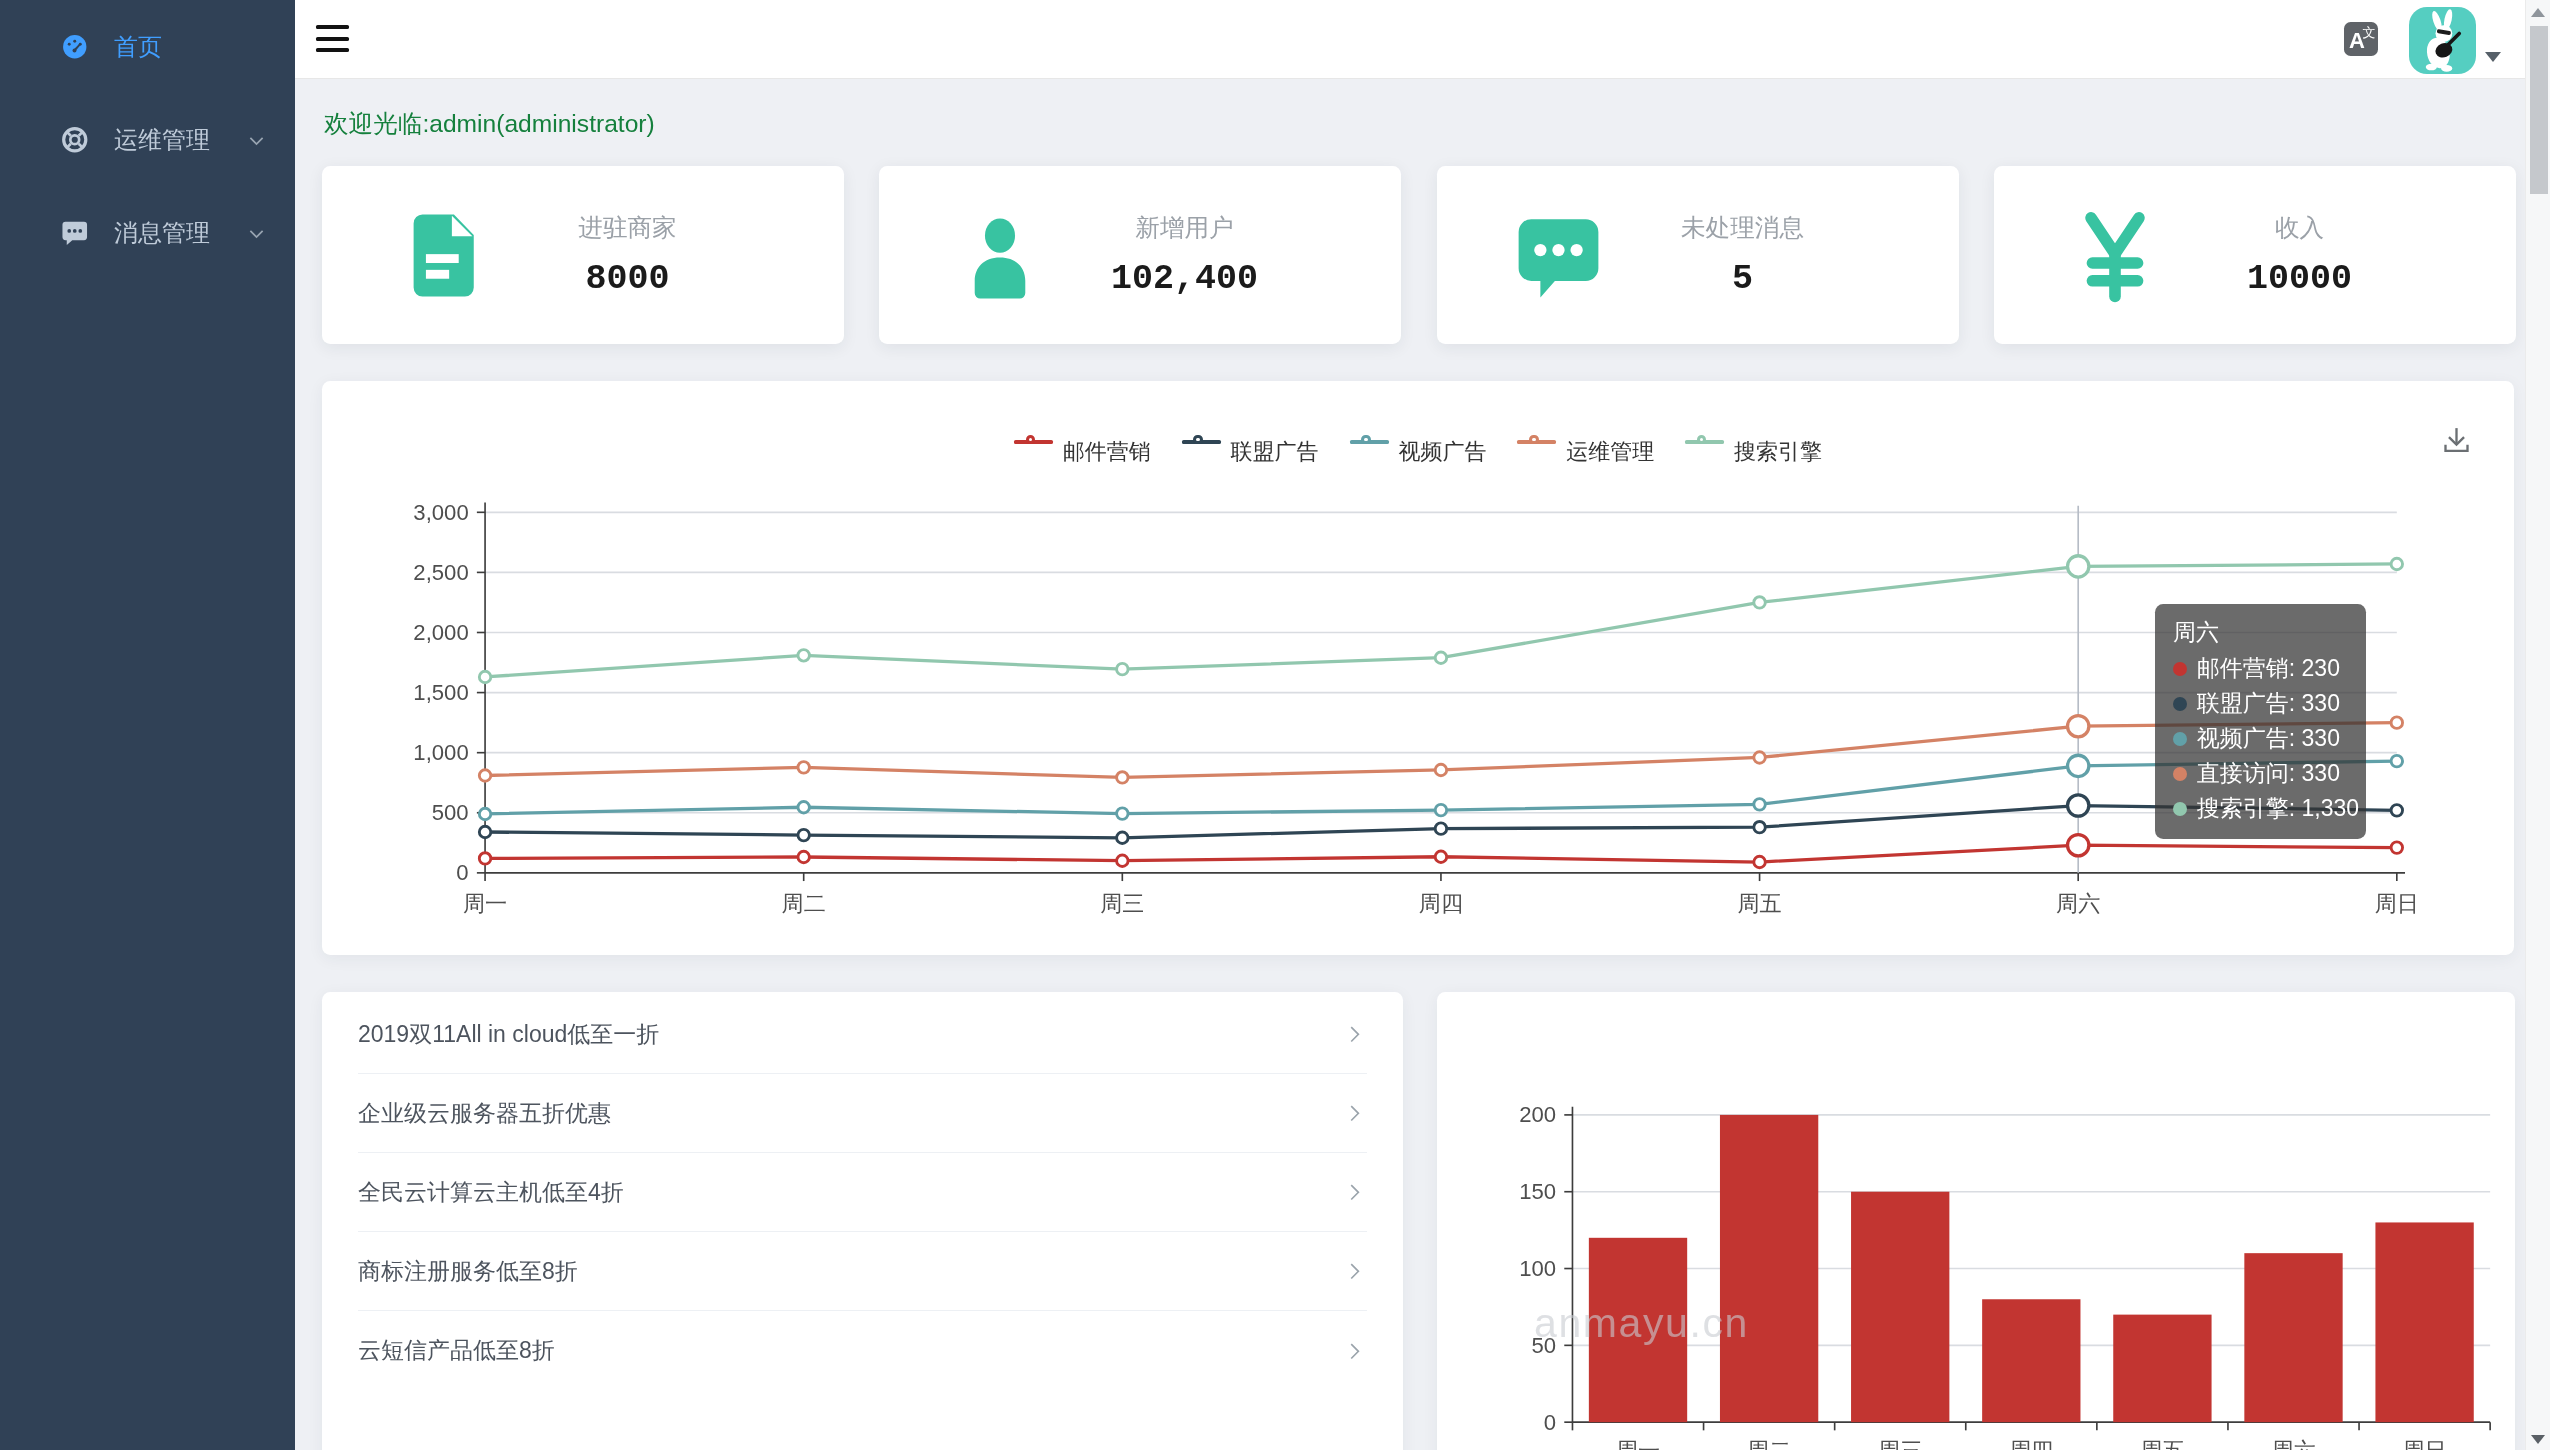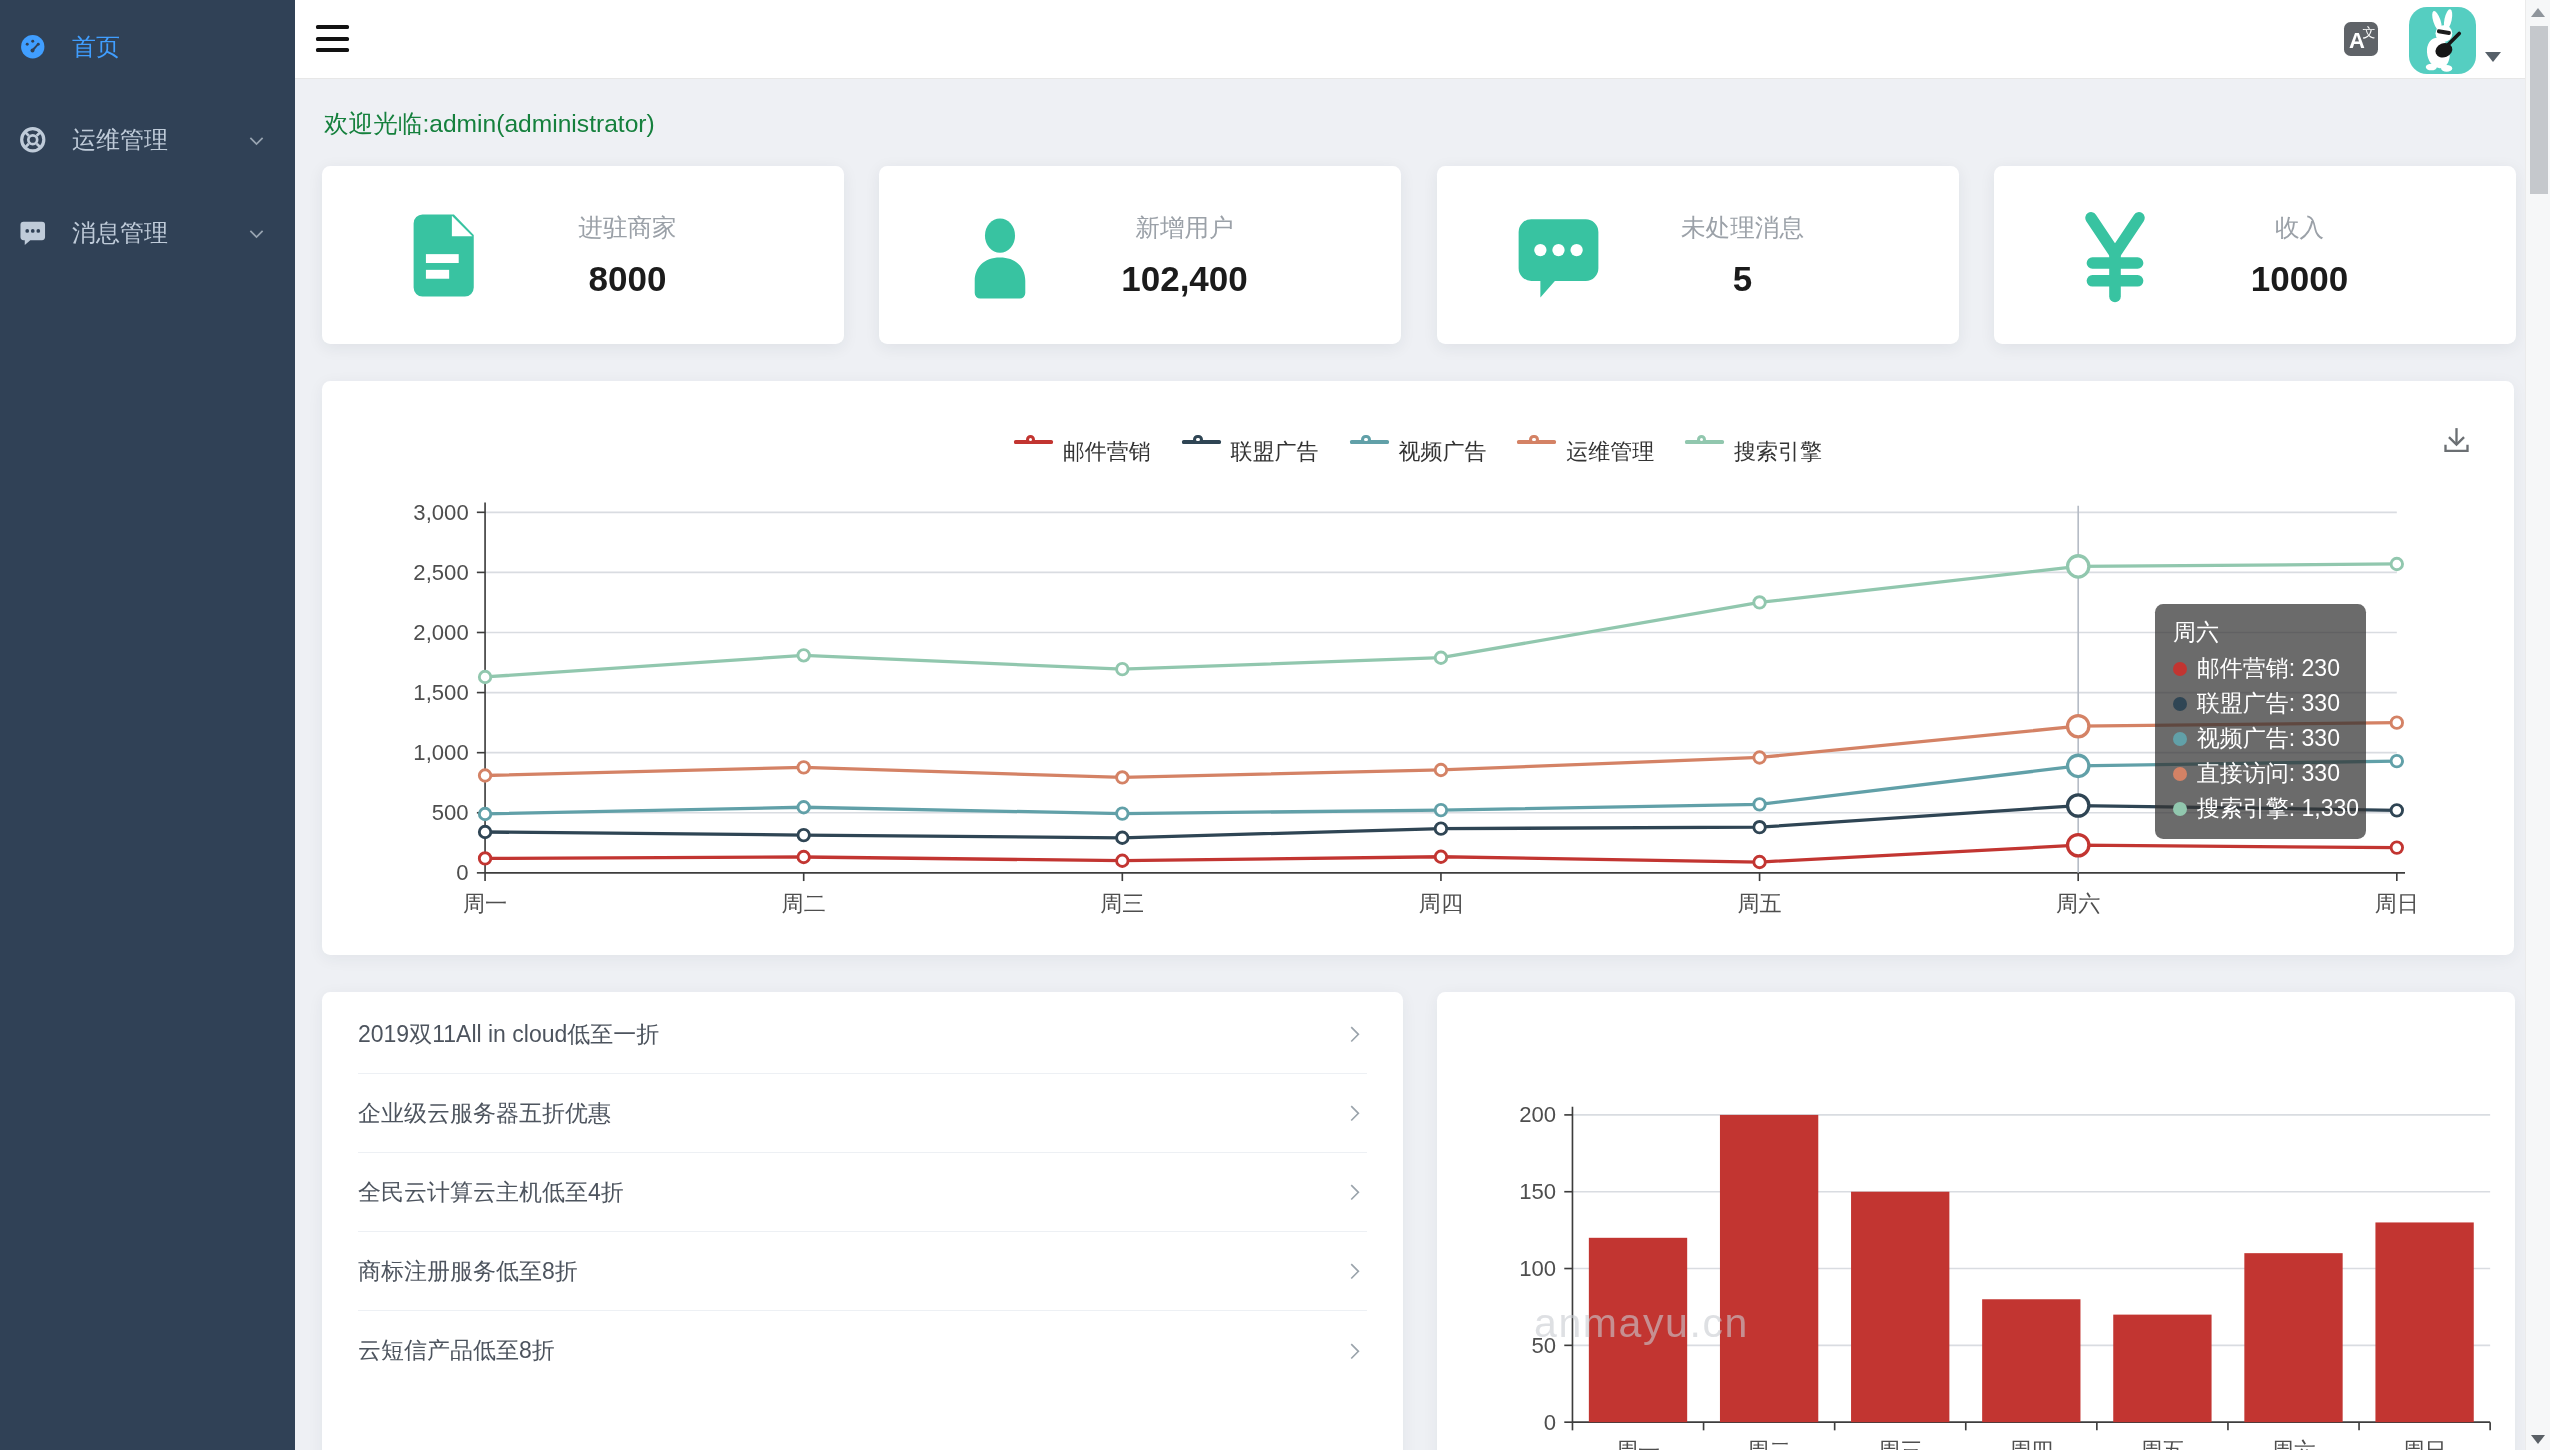--- a/index.html
+++ b/index.html
@@ -5,21 +5,21 @@
   * { margin:0; padding:0; box-sizing:border-box; }
   html,body { width:2550px; height:1451px; overflow:hidden; }
   body {
     font-family:"Liberation Sans","DejaVu Sans",sans-serif;
     background:#eef0f4; position:relative; color:#303133;
   }
   svg { font-family:"Liberation Sans","DejaVu Sans",sans-serif; }
 
   
   .sidebar { position:absolute; left:0; top:0; width:295px; height:1451px; background:#304156; z-index:5; }
-  .side-item { position:relative; height:93px; display:flex; align-items:center; padding-left:16px;
+  .side-item { position:relative; height:93px; display:flex; align-items:center; padding-left:58px;
                color:#bfcbd9; font-size:24px; cursor:pointer; }
   .side-item .s-ic { width:33px; height:33px; margin-right:23px; display:flex; align-items:center; justify-content:center; }
   .side-item.active { color:#409eff; }
   .side-chev { position:absolute; right:28px; top:50%; margin-top:-10.7px; width:21px; height:21px; }
 
   
   .header { position:absolute; left:295px; top:0; width:2231px; height:79px; background:#fff;
             border-bottom:1.6px solid #e7e7e7; z-index:4; }
   .burger { position:absolute; left:20.5px; top:25.4px; width:33px; display:flex; flex-direction:column; gap:7.4px; cursor:pointer; }
   .burger div { height:4.1px; background:#121212; border-radius:1.6px; }
@@ -32,21 +32,21 @@
   .hdr-caret { position:absolute; left:2190px; top:52px; width:0; height:0;
                border-left:8.2px solid transparent; border-right:8.2px solid transparent;
                border-top:10.7px solid #566069; cursor:pointer; }
 
   .welcome { position:absolute; left:324px; top:107px; font-size:24.6px; color:#15803d; z-index:1; }
 
   
   .stat-card { position:absolute; top:166px; width:522px; height:178px; background:#fff; border-radius:8.2px;
                box-shadow:0 3.3px 16.4px rgba(31,45,61,.07); display:flex; align-items:center; z-index:1; }
   .stat-ic { width:92px; height:107px; margin-left:75px; display:flex; align-items:center; justify-content:center; }
-  .stat-tx { flex:1; text-align:center; padding-right:78px; }
+  .stat-tx { flex:1; text-align:center; padding-right:78px;font-family:Liberation Mono, monospace; }
   .stat-label { font-size:24.6px; color:#9ba1a8; margin-bottom:14.8px; }
   .stat-value { font-size:35px; font-weight:bold; color:#1b1b1b; }
 
   
   .panel { position:absolute; background:#fff; border-radius:8.2px; box-shadow:0 3.3px 16.4px rgba(31,45,61,.06); }
   .line-panel { left:322px; top:381px; width:2192px; height:574px; }
   .list-panel { left:322px; top:992px; width:1081px; height:508px; overflow:hidden; }
   .bar-panel  { left:1437px; top:992px; width:1078px; height:508px; overflow:hidden; }
 
   

